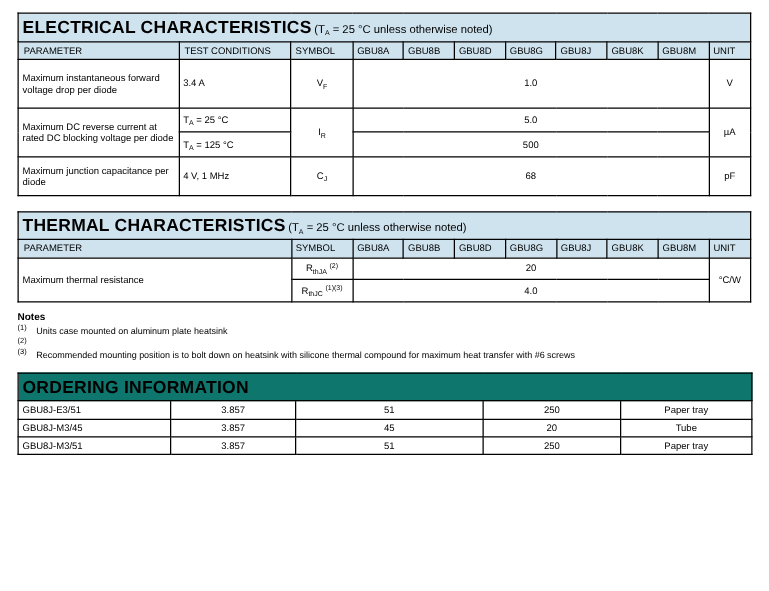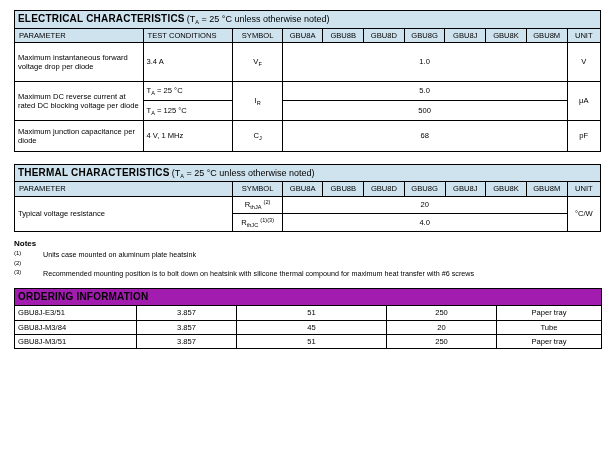--- a/index.html
+++ b/index.html
@@ -36,31 +36,30 @@
     line-height: 1.25;
   }
   .title-row td {
     background: #cfe3ef;
     border: 1px solid #000;
     padding: 3px 5px;
     font-size: 10px;
   }
   .title-main {
     font-weight: bold;
-    font-size: 10px;
+    font-size: 14px;
     letter-spacing: 0.2px;
   }
   .title-sub {
     font-weight: normal;
     font-size: 9px;
   }
   .hdr td {
     background: #cfe3ef;
     font-weight: bold;
-    text-align: center;
     font-size: 7.6px;
     padding: 3px 2px;
   }
   .hdr td.left {
     text-align: left;
     padding-left: 4px;
   }
   td.c { text-align: center; }
   td.l { text-align: left; }
   .sub { font-size: 5.6px; vertical-align: baseline; position: relative; top: 2px; }
@@ -73,31 +72,31 @@
   }
   .notes-title {
     font-weight: bold;
     font-size: 8px;
     margin-bottom: 2px;
   }
   .note {
     font-size: 7.2px;
     line-height: 1.45;
     display: flex;
-    gap: 17px;
+    gap: 3px;
   }
   .note-mark {
     width: 12px;
     flex: 0 0 12px;
     font-size: 6px;
     position: relative;
     top: -1px;
   }
   .ordering-title td {
-    background: #a21caf;
+    background: #0f766e;
     padding: 3px 5px;
   }
   .cell-pad { padding: 4px 4px; }
 </style>
 </head>
 <body>
 
 <div class="page">
 
   <table class="spec">
@@ -193,21 +192,21 @@
       <td>GBU8A</td>
       <td>GBU8B</td>
       <td>GBU8D</td>
       <td>GBU8G</td>
       <td>GBU8J</td>
       <td>GBU8K</td>
       <td>GBU8M</td>
       <td>UNIT</td>
     </tr>
     <tr>
-      <td class="l cell-pad" rowspan="2" style="height:30px">Typical voltage resistance</td>
+      <td class="l cell-pad" rowspan="2" style="height:30px">Maximum thermal resistance</td>
       <td class="c"><span>R</span><span class="sub">thJA</span> <span class="sup">(2)</span></td>
       <td class="c" colspan="7">20</td>
       <td class="c" rowspan="2">°C/W</td>
     </tr>
     <tr>
       <td class="c"><span>R</span><span class="sub">thJC</span> <span class="sup">(1)(3)</span></td>
       <td class="c" colspan="7">4.0</td>
     </tr>
   </tbody>
     </table>
@@ -244,21 +243,21 @@
       </td>
     </tr>
     <tr>
       <td class="l">GBU8J-E3/51</td>
       <td class="c">3.857</td>
       <td class="c">51</td>
       <td class="c">250</td>
       <td class="c">Paper tray</td>
     </tr>
     <tr>
-      <td class="l">GBU8J-M3/84</td>
+      <td class="l">GBU8J-M3/45</td>
       <td class="c">3.857</td>
       <td class="c">45</td>
       <td class="c">20</td>
       <td class="c">Tube</td>
     </tr>
     <tr>
       <td class="l">GBU8J-M3/51</td>
       <td class="c">3.857</td>
       <td class="c">51</td>
       <td class="c">250</td>

